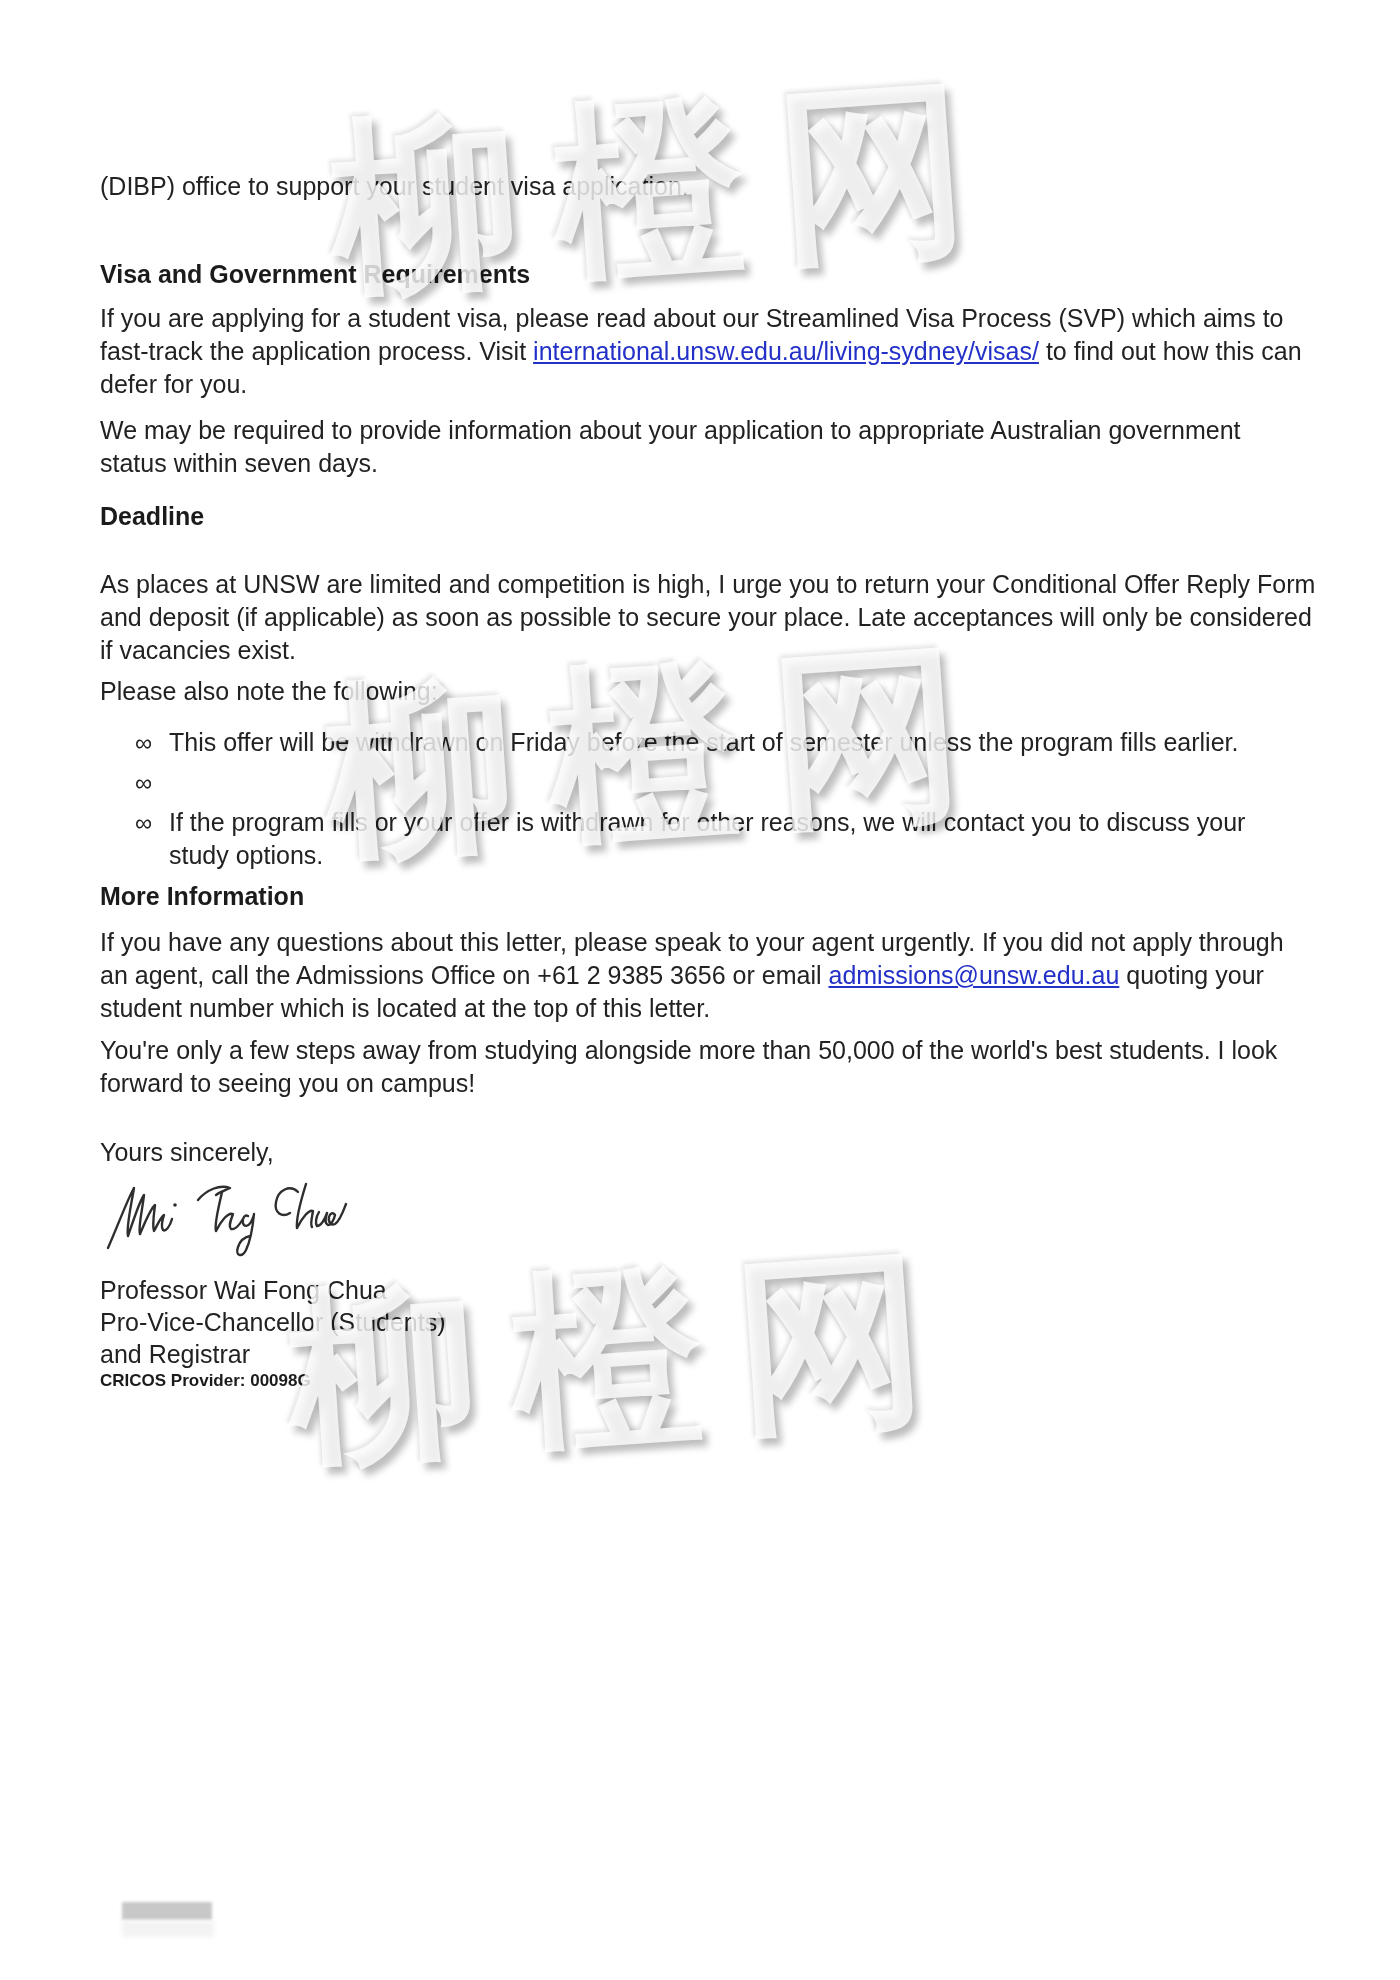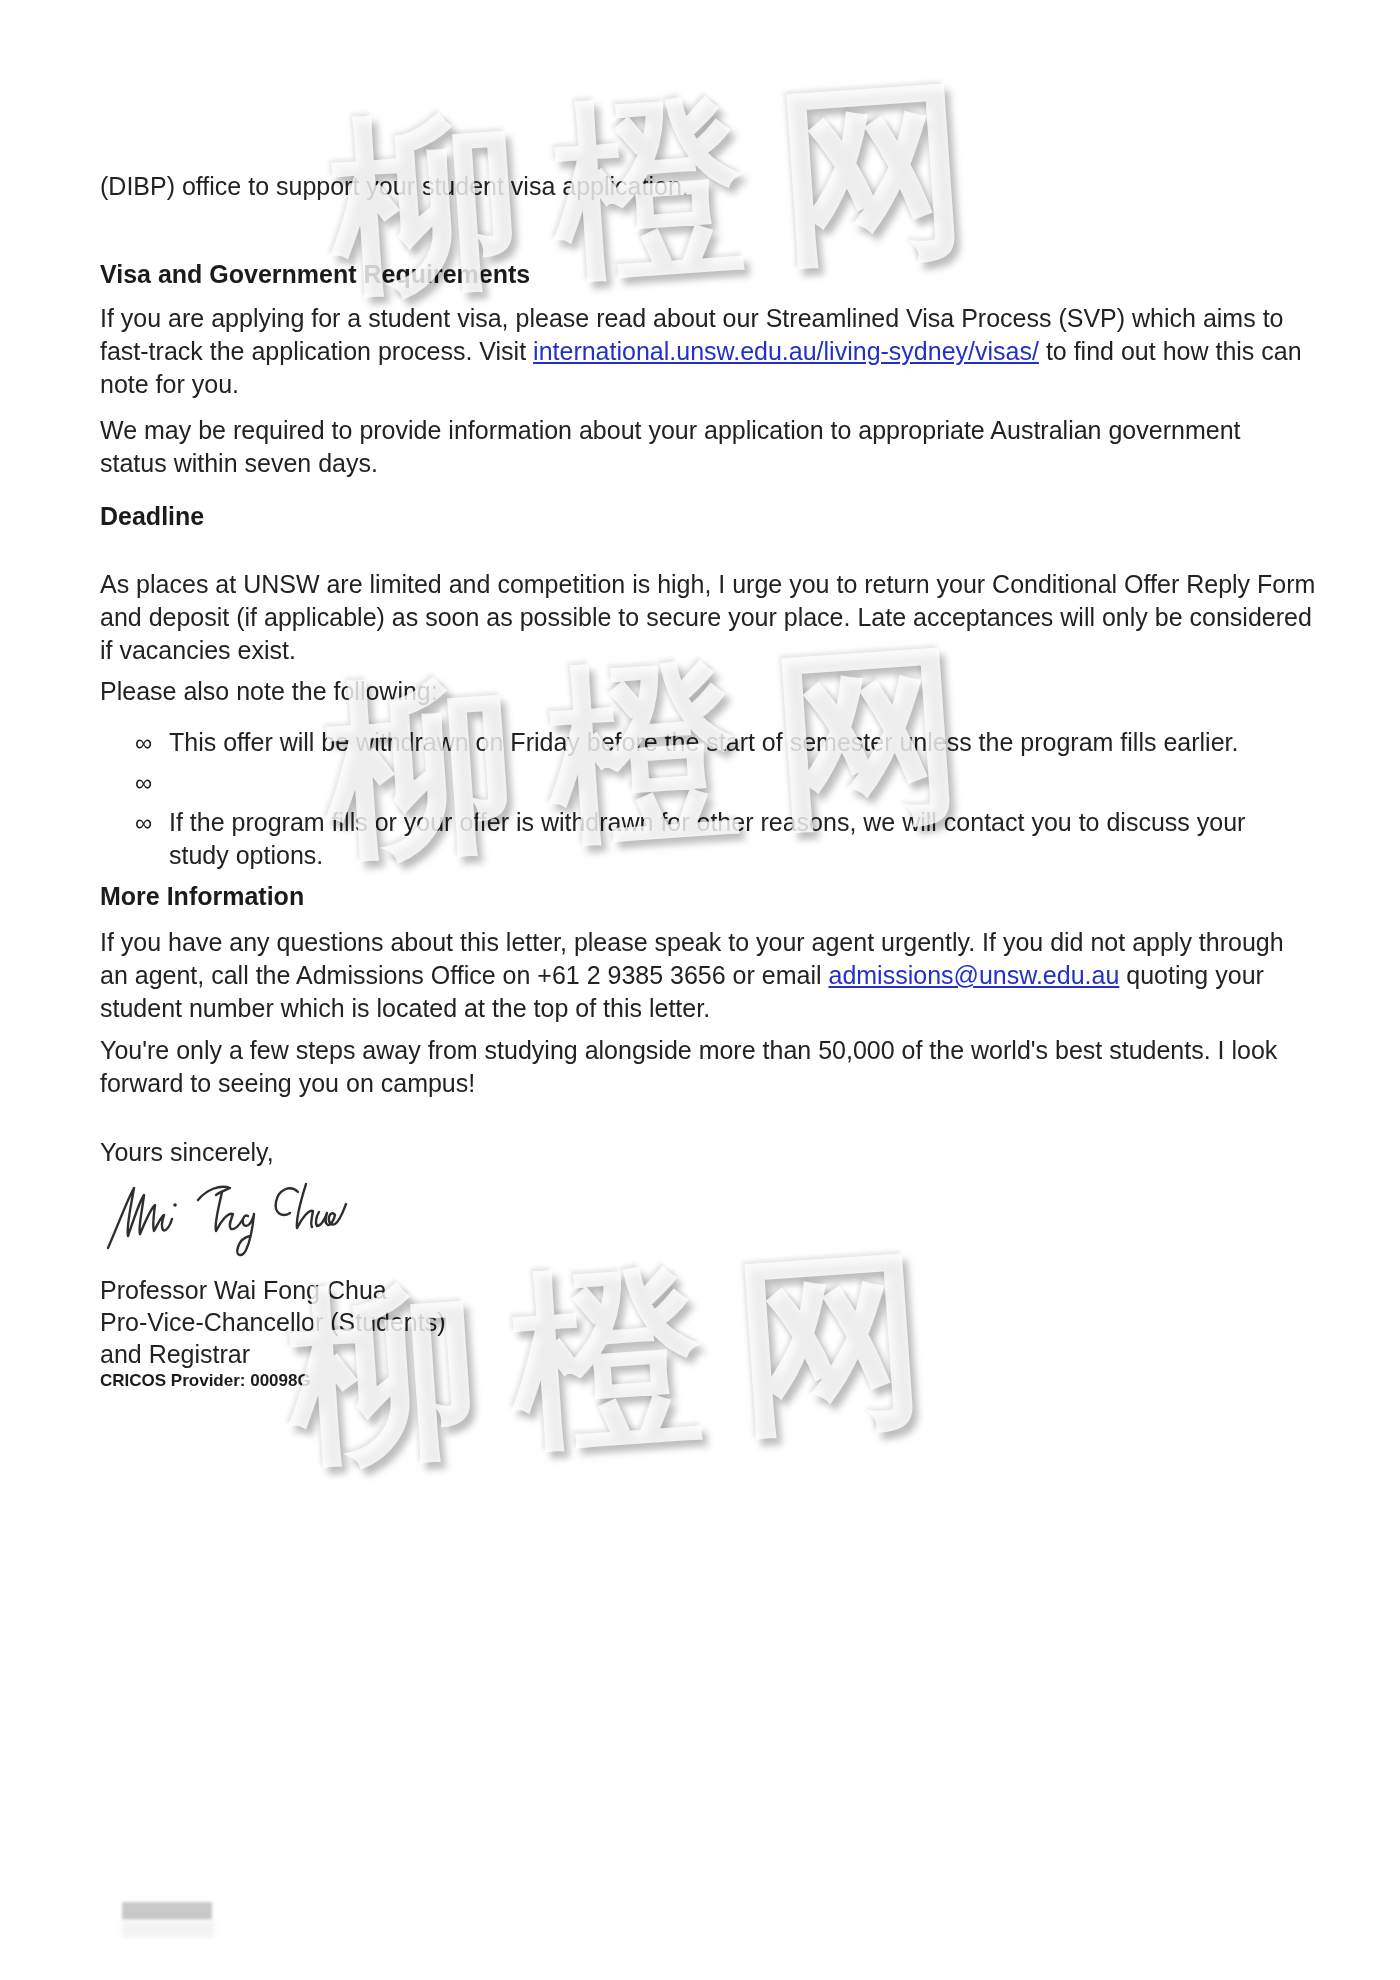--- a/index.html
+++ b/index.html
@@ -52,21 +52,21 @@
     <div class="line">(DIBP) office to support your student visa application.</div>
   </div>
 
   <div class="abs" style="top:258px;">
     <div class="heading">Visa and Government Requirements</div>
   </div>
 
   <div class="abs" style="top:302px;">
     <div class="line">If you are applying for a student visa, please read about our Streamlined Visa Process (SVP) which aims to</div>
     <div class="line"><span>fast-track the application process. Visit </span><a class="doc-link">international.unsw.edu.au/living-sydney/visas/</a><span> to find out how this can</span></div>
-    <div class="line">note for you.</div>
+    <div class="line">defer for you.</div>
   </div>
 
   <div class="abs" style="top:414px;">
     <div class="line">We may be required to provide information about your application to appropriate Australian government</div>
     <div class="line">status within seven days.</div>
   </div>
 
   <div class="abs" style="top:500px;">
     <div class="heading">Deadline</div>
   </div>

